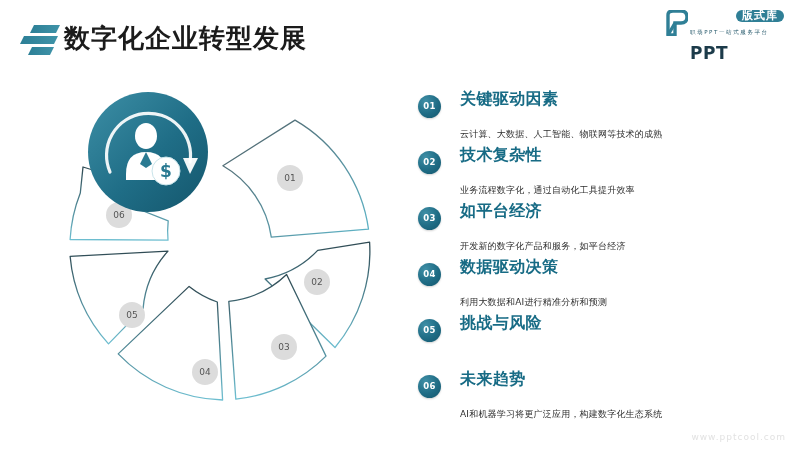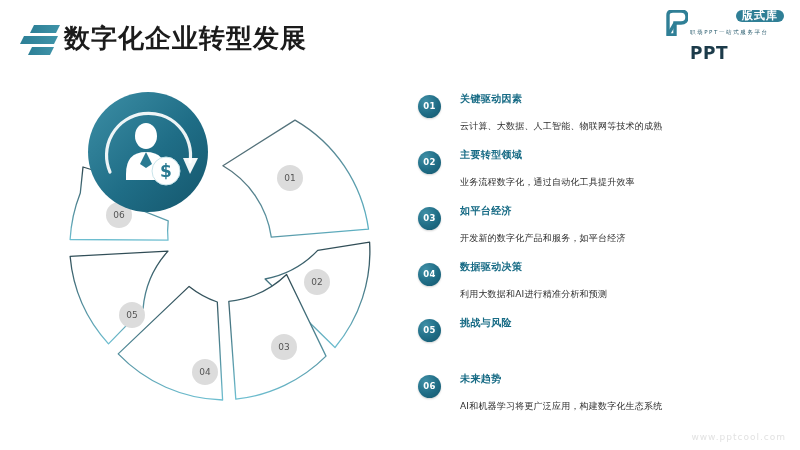--- a/index.html
+++ b/index.html
@@ -148,33 +148,33 @@
     background: radial-gradient(circle at 32% 28%, #3f8fa6 0%, #1f6c85 55%, #14566c 100%);
     color: #ffffff;
     font-size: 8.5px;
     font-weight: bold;
     line-height: 23px;
     text-align: center;
     letter-spacing: 0.3px;
     box-shadow: 0 1px 2px rgba(0,0,0,0.18);
   }
   .item-title {
-    font-size: 10px;
+    font-size: 16px;
     font-weight: bold;
     color: #176b85;
     line-height: 19px;
     letter-spacing: 0.4px;
     margin-top: 1px;
   }
   .item-desc {
     font-size: 9px;
     color: #2e2e2e;
     line-height: 16px;
     letter-spacing: 0.2px;
-    margin-top: 10px;
+    margin-top: 18px;
   }
 
   
   .watermark {
     position: absolute;
     right: 14px;
     bottom: 8px;
     font-size: 9px;
     color: #e2e2e2;
     letter-spacing: 1px;
@@ -311,21 +311,21 @@
 <div class="list">
 
   <div class="list-item">
     <div class="badge">01</div>
     <div class="item-title">关键驱动因素</div>
     <div class="item-desc">云计算、大数据、人工智能、物联网等技术的成熟</div>
   </div>
 
   <div class="list-item">
     <div class="badge">02</div>
-    <div class="item-title">主要转型领域</div>
+    <div class="item-title">技术复杂性</div>
     <div class="item-desc">业务流程数字化，通过自动化工具提升效率</div>
   </div>
 
   <div class="list-item">
     <div class="badge">03</div>
     <div class="item-title">如平台经济</div>
     <div class="item-desc">开发新的数字化产品和服务，如平台经济</div>
   </div>
 
   <div class="list-item">

